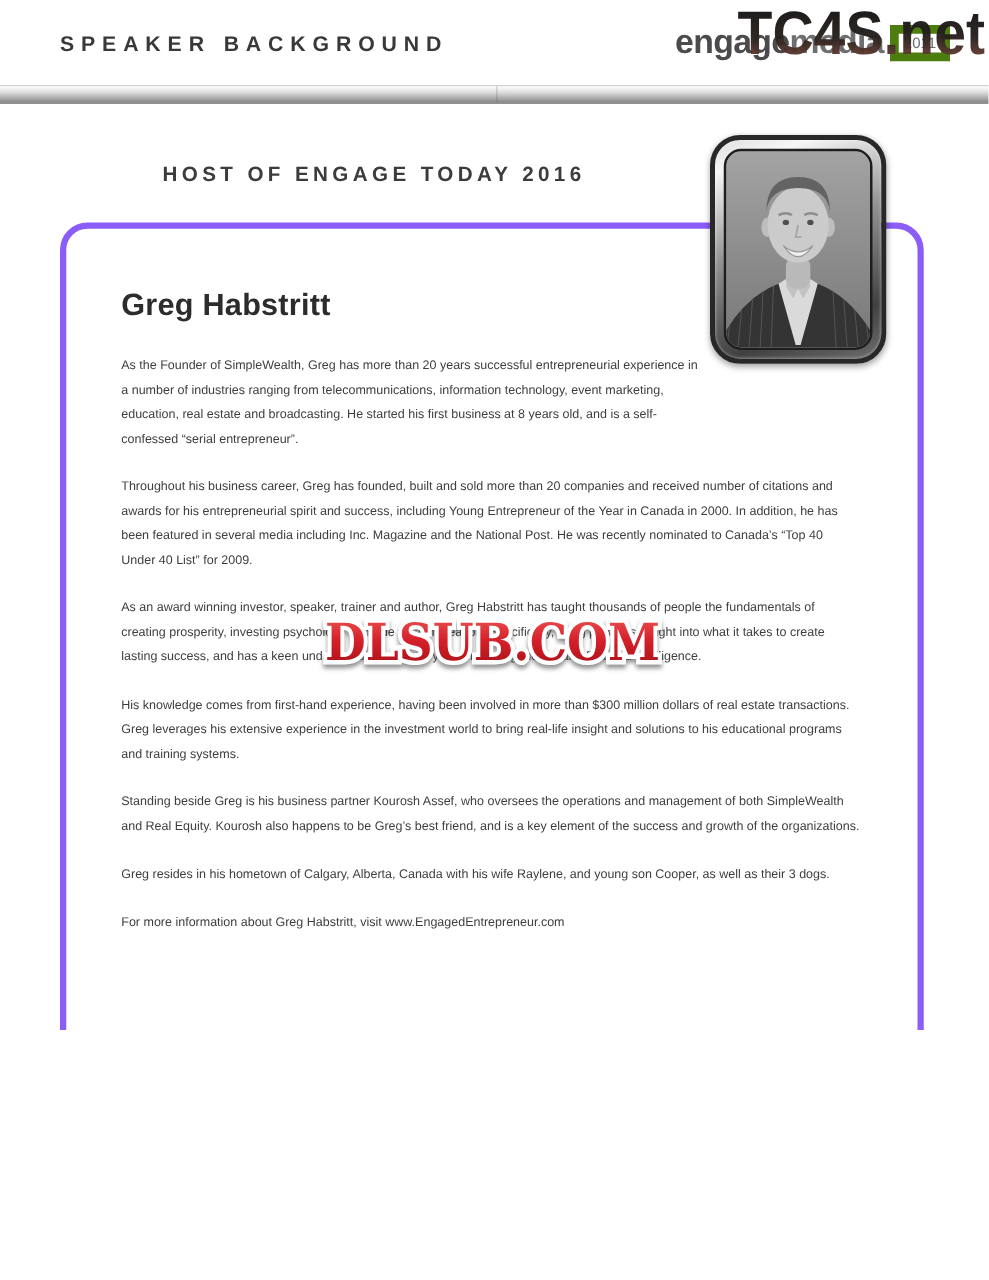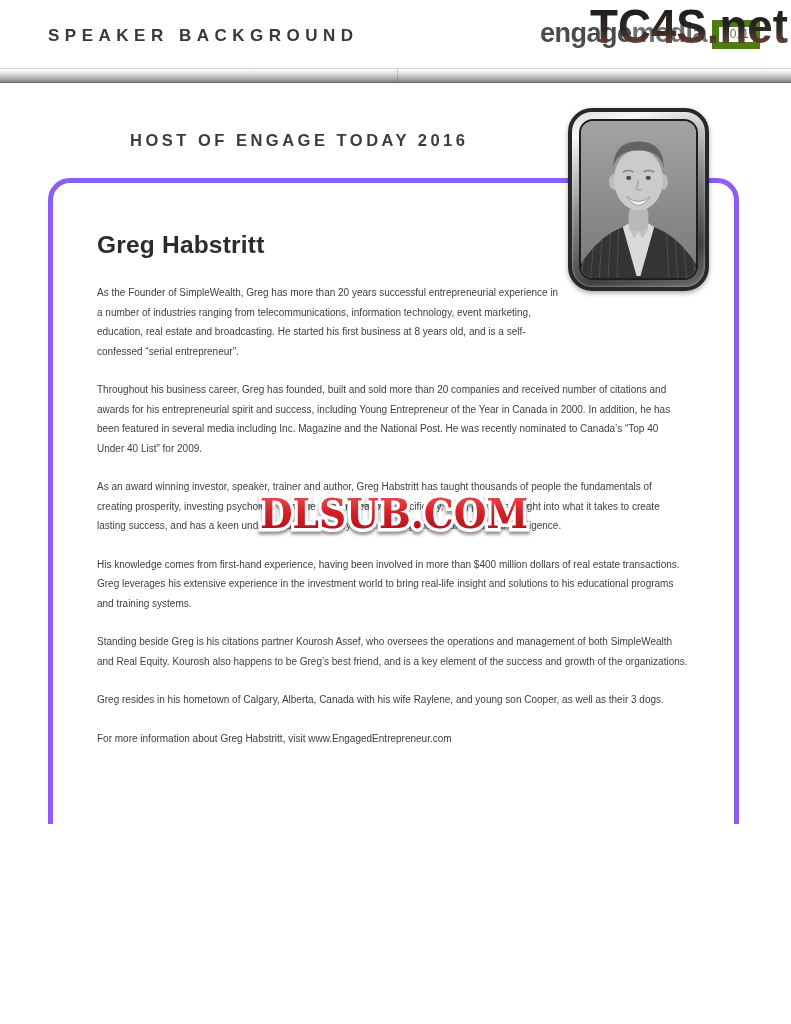--- a/index.html
+++ b/index.html
@@ -84,22 +84,22 @@
   <div class="bar bar-top"></div>
 
   <div class="section-heading">HOST OF ENGAGE TODAY 2016</div>
 
   <div class="content-box">
     <h2 class="profile-name">Greg Habstritt</h2>
     <div class="bio">
       <p><span class="wrap-spacer"></span><span>As the Founder of SimpleWealth, Greg has more than 20 years successful entrepreneurial experience in a number of industries ranging from telecommunications, information technology, event marketing, education, real estate and broadcasting. He started his first business at 8 years old, and is a self-confessed “serial entrepreneur”.</span></p>
       <p>Throughout his business career, Greg has founded, built and sold more than 20 companies and received number of citations and awards for his entrepreneurial spirit and success, including Young Entrepreneur of the Year in Canada in 2000. In addition, he has been featured in several media including Inc. Magazine and the National Post. He was recently nominated to Canada’s “Top 40 Under 40 List” for 2009.</p>
       <p>As an award winning investor, speaker, trainer and author, Greg Habstritt has taught thousands of people the fundamentals of creating prosperity, investing psychology and true wealth creation. Specifically, Greg provides insight into what it takes to create lasting success, and has a keen understanding of the keys to mastering money and financial intelligence.</p>
-      <p>His knowledge comes from first-hand experience, having been involved in more than $400 million dollars of real estate transactions. Greg leverages his extensive experience in the investment world to bring real-life insight and solutions to his educational programs and training systems.</p>
-      <p>Standing beside Greg is his citations partner Kourosh Assef, who oversees the operations and management of both SimpleWealth and Real Equity. Kourosh also happens to be Greg’s best friend, and is a key element of the success and growth of the organizations.</p>
+      <p>His knowledge comes from first-hand experience, having been involved in more than $300 million dollars of real estate transactions. Greg leverages his extensive experience in the investment world to bring real-life insight and solutions to his educational programs and training systems.</p>
+      <p>Standing beside Greg is his business partner Kourosh Assef, who oversees the operations and management of both SimpleWealth and Real Equity. Kourosh also happens to be Greg’s best friend, and is a key element of the success and growth of the organizations.</p>
       <p>Greg resides in his hometown of Calgary, Alberta, Canada with his wife Raylene, and young son Cooper, as well as their 3 dogs.</p>
       <p>For more information about Greg Habstritt, visit www.EngagedEntrepreneur.com</p>
     </div>
   </div>
 
   <div class="photo-frame">
     <div class="photo-inner">
       <svg viewBox="0 0 120 160" preserveAspectRatio="xMidYMid slice">
         <defs>
           <linearGradient id="pbg" x1="0" y1="0" x2="0" y2="1">

